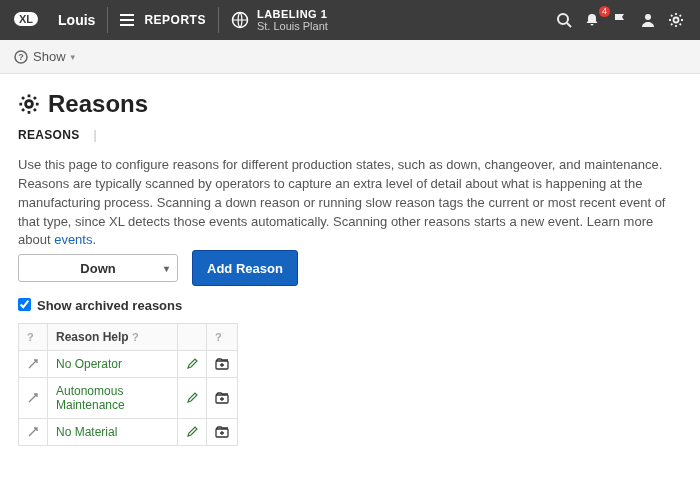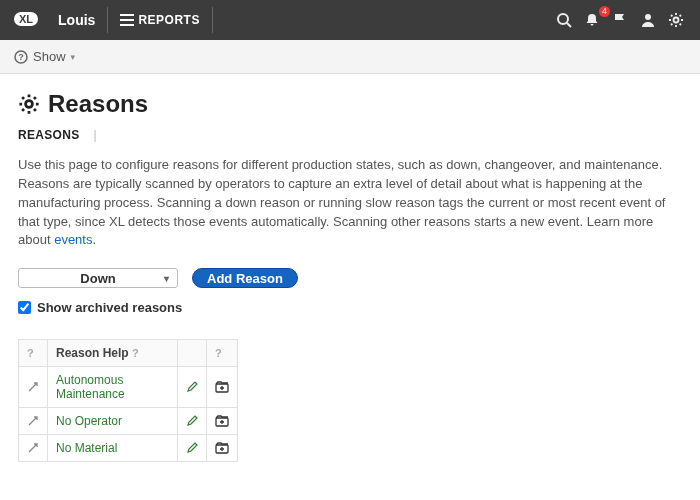--- a/index.html
+++ b/index.html
@@ -1,44 +1,44 @@
 <!DOCTYPE html>
 <html><head>
 <meta charset="utf-8">
 <style>
   * { box-sizing: border-box; margin: 0; padding: 0; }
   body { font-family: -apple-system, "Segoe UI", Arial, sans-serif; font-size: 13px; color: #333; background: #fff; }
   .topnav { background: #3c3c3c; color: #fff; height: 40px; display: flex; align-items: center; padding: 0 14px; gap: 10px; }
   .logo { display: flex; align-items: flex-start; gap: 20px; font-weight: bold; font-size: 14px; }
   .logo-xl { background: #fff; color: #3c3c3c; border-radius: 8px; padding: 1px 5px; font-size: 11px; font-weight: bold; }
   .vsep { width: 1px; height: 26px; background: #666; margin: 0 2px; }
-  .nav-item { display: flex; align-items: center; gap: 4px; font-size: 12px; font-weight: bold; letter-spacing: .5px; }
+  .nav-item { display: flex; align-items: center; gap: 10px; font-size: 12px; font-weight: bold; letter-spacing: .5px; }
   .plant-block { display: flex; align-items: center; gap: 8px; }
   .plant-text { display: flex; flex-direction: column; line-height: 1.1; }
   .plant-main { font-size: 11px; font-weight: bold; letter-spacing: .5px; }
   .plant-sub { font-size: 11px; color: #ccc; }
   .spacer { flex: 1; }
   .nav-icon { position: relative; width: 18px; text-align: center; cursor: pointer; font-size: 14px; color: #eee; }
   .badge { position: absolute; top: -6px; right: -8px; background: #e53935; color: #fff; font-size: 9px; border-radius: 6px; padding: 0 3px; line-height: 11px; }
   .subnav { background: #f4f4f4; border-bottom: 1px solid #e0e0e0; height: 34px; display: flex; align-items: center; padding: 0 14px; gap: 18px; color: #555; font-size: 13px; }
   .subnav-item { display: flex; align-items: center; gap: 5px; cursor: pointer; }
   .content { padding: 10px 18px 30px; }
   .page-title { display: flex; align-items: center; gap: 8px; font-size: 24px; font-weight: bold; margin: 6px 0 10px; color: #222; }
   .tabs { display: flex; gap: 14px; align-items: center; margin-bottom: 14px; font-size: 12px; font-weight: bold; letter-spacing: .3px; }
   .tab { color: #888; cursor: pointer; }
   .tab.active { color: #222; }
   .tab-sep { color: #bbb; font-weight: normal; }
-  .desc { color: #555; line-height: 1.45; font-size: 13px; margin-bottom: 18px; max-width: 660px; }
+  .desc { color: #555; line-height: 1.45; font-size: 13px; max-width: 660px; }
   .desc a { color: #1565c0; text-decoration: none; }
   .toolbar { display: flex; gap: 14px; align-items: center; margin-bottom: 12px; }
-  .select-wrap { position: relative; border: 1px solid #bbb; border-radius: 3px; width: 160px; height: 20px; background: #fff; display: flex; align-items: center; justify-content: center; font-weight: bold; font-size: 13px; cursor: pointer; }
+  .select-wrap { position: relative; border: 1px solid #bbb; border-radius: 3px; width: 160px; height: 28px; background: #fff; display: flex; align-items: center; justify-content: center; font-weight: bold; font-size: 13px; cursor: pointer; }
   .select-caret { position: absolute; right: 8px; font-size: 10px; color: #666; }
-  .btn { border-radius: 11px; height: 20px; padding: 0 14px; font-size: 13px; font-weight: bold; cursor: pointer; border: 1px solid transparent; }
+  .btn { border-radius: 3px; height: 36px; padding: 0 14px; font-size: 13px; font-weight: bold; cursor: pointer; border: 1px solid transparent; }
   .btn-primary { background: #1565c0; color: #fff; border-color: #0d47a1; }
-  .showarch { display: flex; align-items: center; gap: 6px; font-weight: bold; font-size: 13px; margin-bottom: 24px; }
+  .showarch { display: flex; align-items: flex-start; gap: 6px; font-weight: bold; font-size: 13px; margin-bottom: 10px; }
   .tbl { border: 1px solid #ddd; width: 220px; border-collapse: collapse; }
   .tbl td, .tbl th { border: 1px solid #e0e0e0; padding: 6px 8px; font-size: 12px; text-align: left; }
   .tbl th { background: #fafafa; font-weight: bold; color: #444; }
   .row-name { color: #2e7d32; cursor: pointer; }
   .iconcell { width: 24px; text-align: center; color: #888; cursor: pointer; }
   .help-q { color: #aaa; font-size: 11px; }
   svg { display: block; }
 </style>
 </head>
 <body>
@@ -51,20 +51,32 @@
   <div class="vsep"></div>
   <div class="nav-item">
     <span>
       <svg width="14" height="12" viewBox="0 0 14 12">
           <path stroke="#fff" stroke-width="2" d="M0 1h14M0 6h14M0 11h14"></path>
         </svg>
     </span>
     <span>REPORTS</span>
   </div>
   <div class="vsep"></div>
+  <div class="plant-block">
+    <span>
+      <svg width="18" height="18" viewBox="0 0 18 18">
+          <circle cx="9" cy="9" r="7.5" fill="none" stroke="#fff" stroke-width="1.5"></circle>
+          <path d="M1.5 9h15M9 1.5c2.5 2 2.5 13 0 15M9 1.5c-2.5 2-2.5 13 0 15" fill="none" stroke="#fff" stroke-width="1.2"></path>
+        </svg>
+    </span>
+    <div class="plant-text">
+      <span class="plant-main">LABELING 1</span>
+      <span class="plant-sub">St. Louis Plant</span>
+    </div>
+  </div>
   <div class="spacer"></div>
   <div class="nav-icon">
     <svg width="16" height="16" viewBox="0 0 16 16">
         <circle cx="7" cy="7" r="5" fill="none" stroke="#eee" stroke-width="2"></circle>
         <path d="M11 11l4 4" stroke="#eee" stroke-width="2"></path>
       </svg>
   </div>
   <div class="nav-icon">
     <svg width="16" height="16" viewBox="0 0 16 16">
         <path d="M8 2a4 4 0 0 0-4 4v3l-1.5 2h11L12 9V6a4 4 0 0 0-4-4zM6.5 12a1.5 1.5 0 0 0 3 0" fill="#eee"></path>
@@ -145,41 +157,41 @@
         <th class="iconcell"><span class="help-q">?</span></th>
       </tr>
     </thead>
     <tbody id="rows">
         <tr>
           <td class="iconcell">
             <svg width="12" height="12" viewBox="0 0 12 12">
               <path d="M2 10l8-8M7 2h3v3" fill="none" stroke="#888" stroke-width="1.3"></path>
             </svg>
           </td>
-          <td class="row-name">Autonomous Maintenance</td>
+          <td class="row-name">No Operator</td>
           <td class="iconcell">
             <svg width="12" height="12" viewBox="0 0 12 12">
               <path d="M2 10l1-3 6-6 2 2-6 6-3 1z" fill="none" stroke="#2e7d32" stroke-width="1.2"></path>
             </svg>
           </td>
           <td class="iconcell">
             <svg width="14" height="12" viewBox="0 0 14 12">
               <rect x="1" y="3" width="12" height="8" rx="1" fill="none" stroke="#333" stroke-width="1.3"></rect>
               <path d="M5 7h4M7 5v4" stroke="#333" stroke-width="1.3"></path>
               <path d="M1 3l2-2h3l1 1h6" fill="none" stroke="#333" stroke-width="1.3"></path>
             </svg>
           </td>
         </tr>
         <tr>
           <td class="iconcell">
             <svg width="12" height="12" viewBox="0 0 12 12">
               <path d="M2 10l8-8M7 2h3v3" fill="none" stroke="#888" stroke-width="1.3"></path>
             </svg>
           </td>
-          <td class="row-name">No Operator</td>
+          <td class="row-name">Autonomous Maintenance</td>
           <td class="iconcell">
             <svg width="12" height="12" viewBox="0 0 12 12">
               <path d="M2 10l1-3 6-6 2 2-6 6-3 1z" fill="none" stroke="#2e7d32" stroke-width="1.2"></path>
             </svg>
           </td>
           <td class="iconcell">
             <svg width="14" height="12" viewBox="0 0 14 12">
               <rect x="1" y="3" width="12" height="8" rx="1" fill="none" stroke="#333" stroke-width="1.3"></rect>
               <path d="M5 7h4M7 5v4" stroke="#333" stroke-width="1.3"></path>
               <path d="M1 3l2-2h3l1 1h6" fill="none" stroke="#333" stroke-width="1.3"></path>

